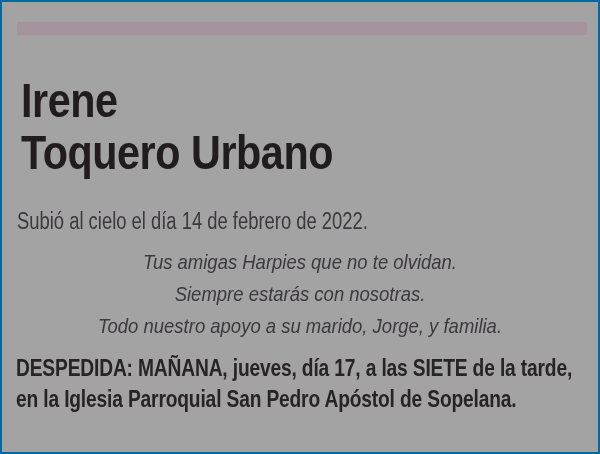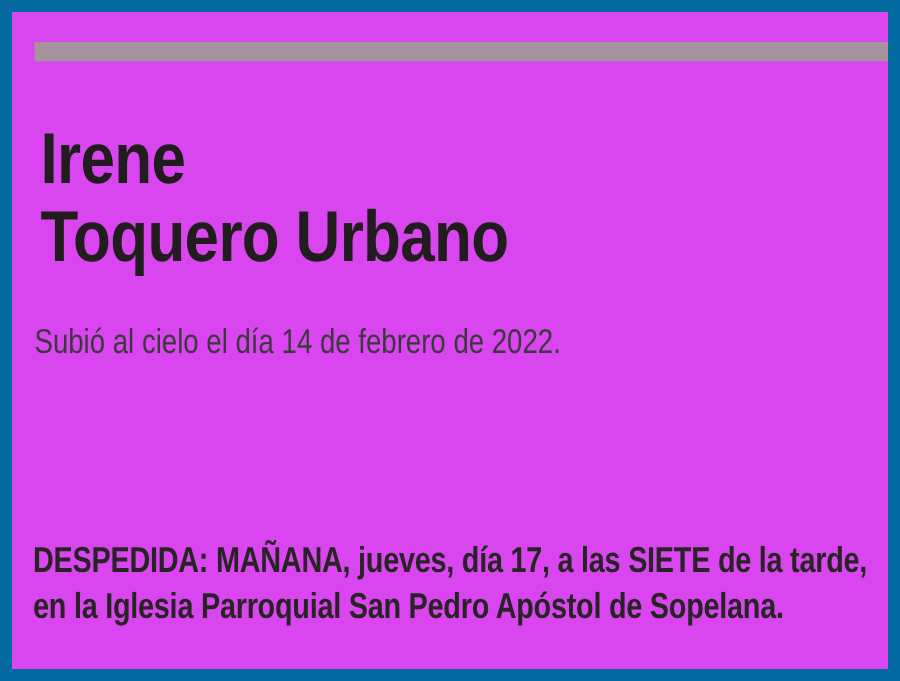--- a/index.html
+++ b/index.html
@@ -6,22 +6,22 @@
     margin: 0;
     padding: 0;
     background: #ffffff;
     font-family: "Liberation Sans", sans-serif;
   }
   .notice {
     position: relative;
     width: 600px;
     height: 454px;
     box-sizing: border-box;
-    border: 8px solid #0369a1;
-    background: #d946ef;
+    border: 2px solid #0369a1;
+    background: #a3a3a3;
     overflow: hidden;
   }
   .accent-bar {
     position: absolute;
     left: 15px;
     top: 20px;
     width: 570px;
     height: 13px;
     background: #a7939e; 
   }
@@ -93,19 +93,24 @@
 
   <div class="accent-bar" style="background: rgb(167, 147, 158);"></div>
 
   <div class="name-block">
     <span class="name-line">Irene</span>
     <span class="name-line">Toquero Urbano</span>
   </div>
 
   <div class="death-line">Subió al cielo el día 14 de febrero de 2022.</div>
 
+  <div class="tributes">
+    <span class="tribute-line">Tus amigas Harpies que no te olvidan.</span>
+    <span class="tribute-line">Siempre estarás con nosotras.</span>
+    <span class="tribute-line">Todo nuestro apoyo a su marido, Jorge, y familia.</span>
+  </div>
 
   <div class="funeral-block">
     <span class="funeral-line">DESPEDIDA: MAÑANA, jueves, día 17, a las SIETE de la tarde,</span>
     <span class="funeral-line">en la Iglesia Parroquial San Pedro Apóstol de Sopelana.</span>
   </div>
 
 </div>
 
 </body></html>

